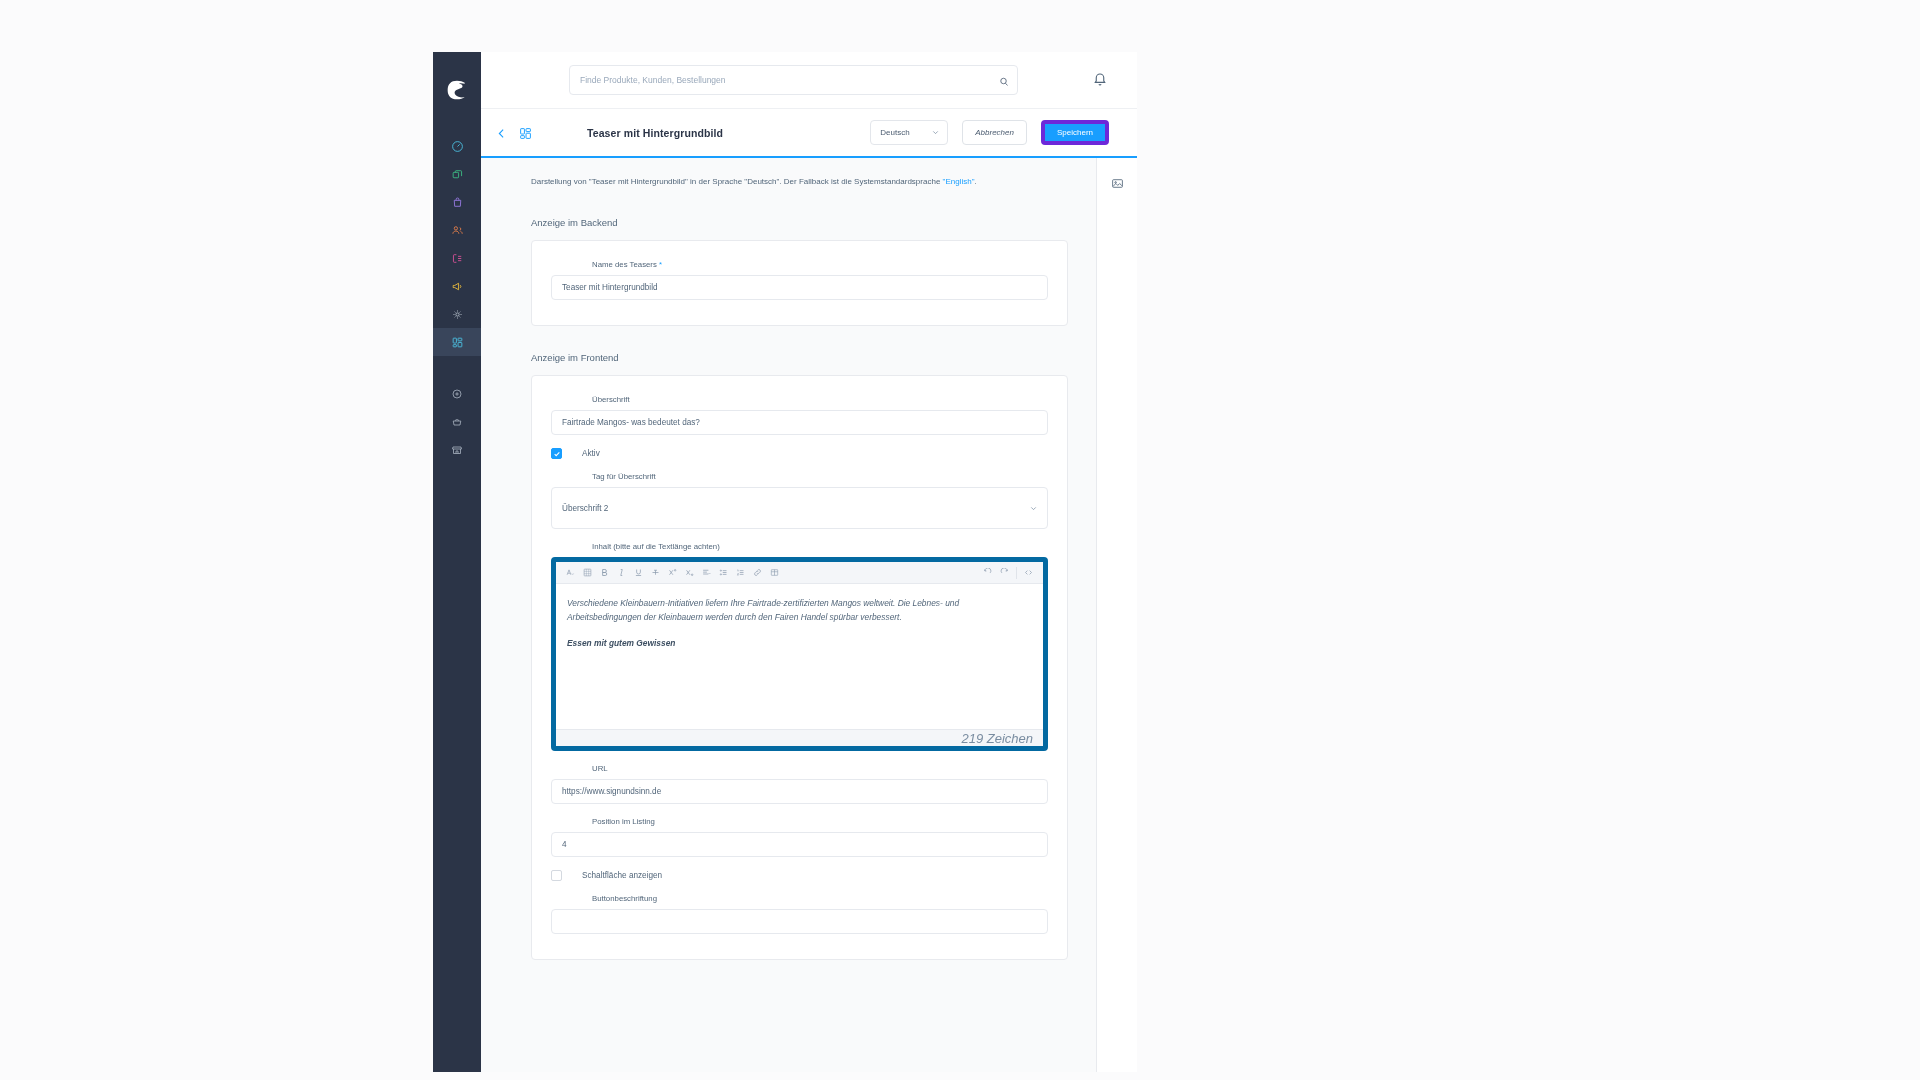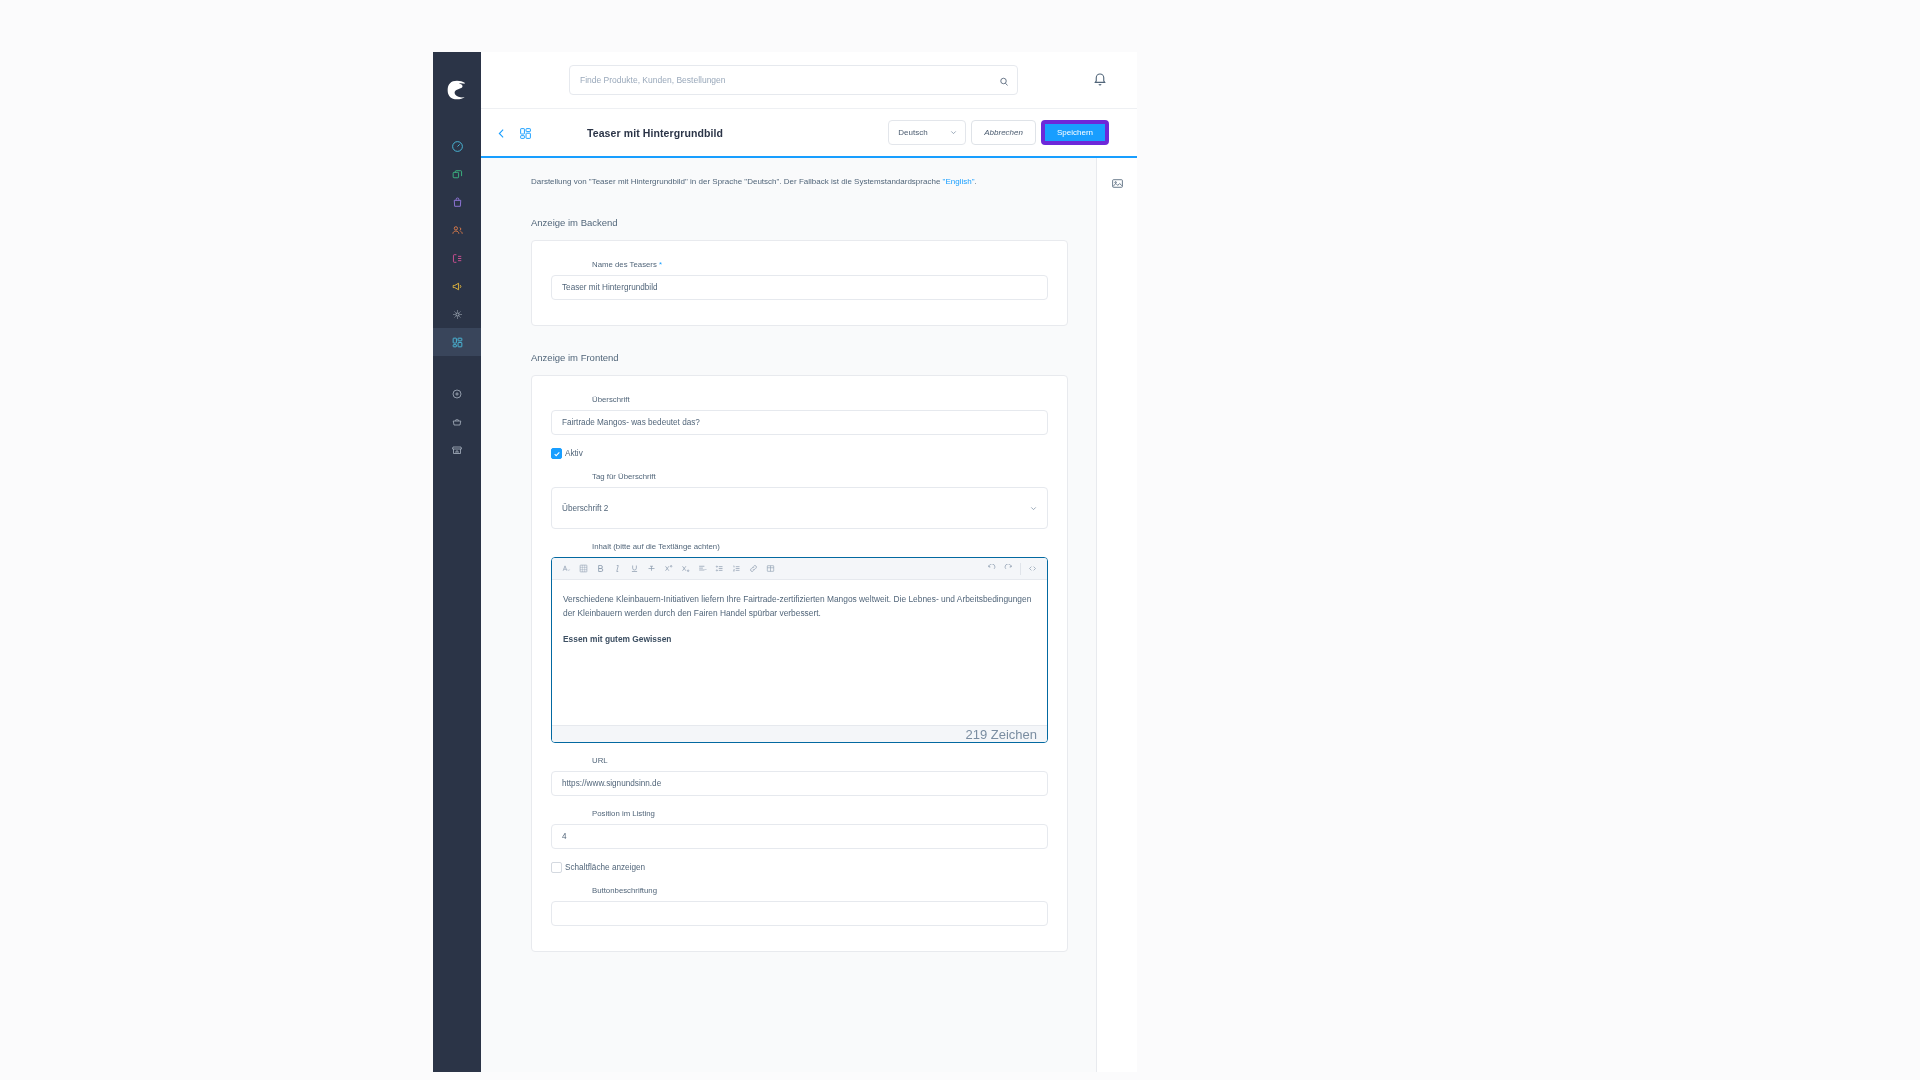--- a/index.html
+++ b/index.html
@@ -112,21 +112,21 @@
     margin-left: 55px;
     font-size: 10.5px;
     font-weight: bold;
     color: #2b3447;
     letter-spacing: .1px;
   }
   .head-actions {
     margin-left: auto;
     display: flex;
     align-items: flex-start;
-    gap: 5px;
+    gap: 14px;
     padding-right: 28px;
   }
   .lang-select {
     width: 78px; height: 25px;
     border: 1px solid #e3e6eb;
     border-radius: 4px;
     background: #fff;
     display: flex; align-items: center;
     justify-content: space-between;
     padding: 0 7px 0 9px;
@@ -205,42 +205,43 @@
     border: 1px solid #e6e9ee;
     border-radius: 4px;
     background: #fff;
     display: flex; align-items: center; justify-content: space-between;
     padding: 0 9px 0 10px;
     font-size: 8.2px; color: #52667a;
     cursor: pointer;
   }
   .checkrow {
     display: flex; align-items: center;
-    gap: 3px;
+    gap: 20px;
     margin-bottom: 13px;
     cursor: pointer;
   }
   .cbox {
     width: 11px; height: 11px;
     border-radius: 2px;
     border: 1px solid #d4d9e0;
     background: #fff;
     display: flex; align-items: center; justify-content: center;
     flex: 0 0 11px;
   }
   .cbox.checked { background: #189eff; border-color: #189eff; }
   .cbox.checked svg { color: #fff; }
   .clabel { font-size: 8.2px; color: #52667a; }
 
   
   .editor {
-    border: 1px solid #0369a1;
+    border: 5px solid #0369a1;
     border-radius: 4px;
     overflow: hidden;
     background: #fff;
+    font-style: italic;
   }
   .ed-toolbar {
     height: 22px;
     background: #f4f6f9;
     border-bottom: 1px solid #e6e9ee;
     display: flex;
     align-items: center;
     padding: 0 6px;
   }
   .ed-btn {

